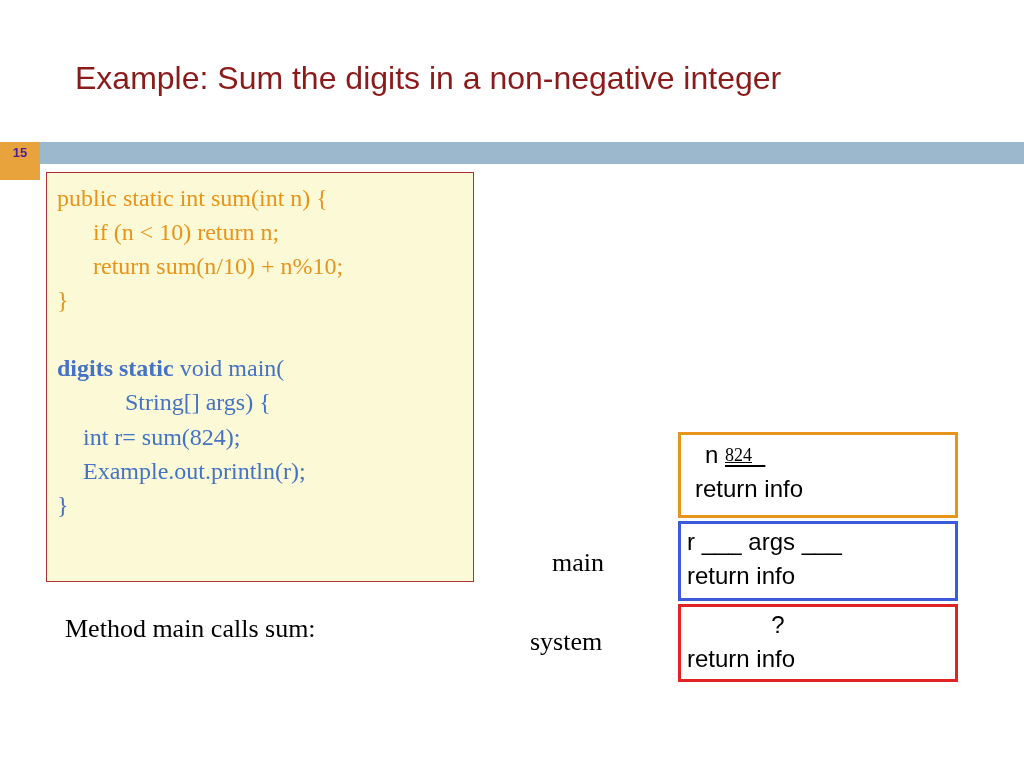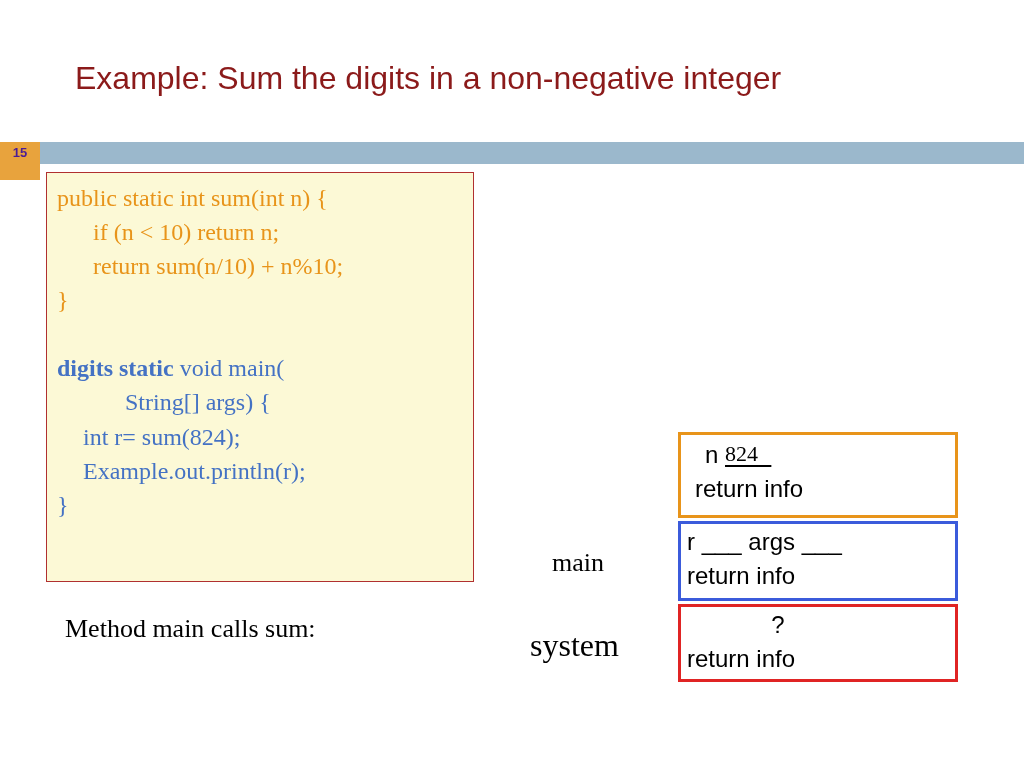--- a/index.html
+++ b/index.html
@@ -74,21 +74,21 @@
     position: absolute;
     left: 552px;
     top: 548px;
     font-size: 26px;
     color: #000;
   }
   .label-system {
     position: absolute;
     left: 530px;
     top: 627px;
-    font-size: 32px;
+    font-size: 26px;
     color: #000;
   }
   .frame {
     position: absolute;
     width: 280px;
     box-sizing: border-box;
     font-size: 24px;
     font-family: Arial, sans-serif;
     color: #000;
     background: #fff;
@@ -109,23 +109,24 @@
   }
   .frame-red {
     left: 678px;
     top: 604px;
     height: 78px;
     border: 3px solid #e02424;
     padding: 4px 6px 0 6px;
   }
   .n-val {
     font-family: "Times New Roman", serif;
-    font-size: 22px;
+    font-size: 18px;
     position: relative;
     top: -2px;
+    text-decoration: underline;
   }
   .row2 { margin-top: 6px; }
 </style>
 </head>
 <body>
 
 <div class="title">Example: Sum the digits in a non-negative integer</div>
 
 <div class="page-badge">15</div>
 <div class="blue-bar"></div>

